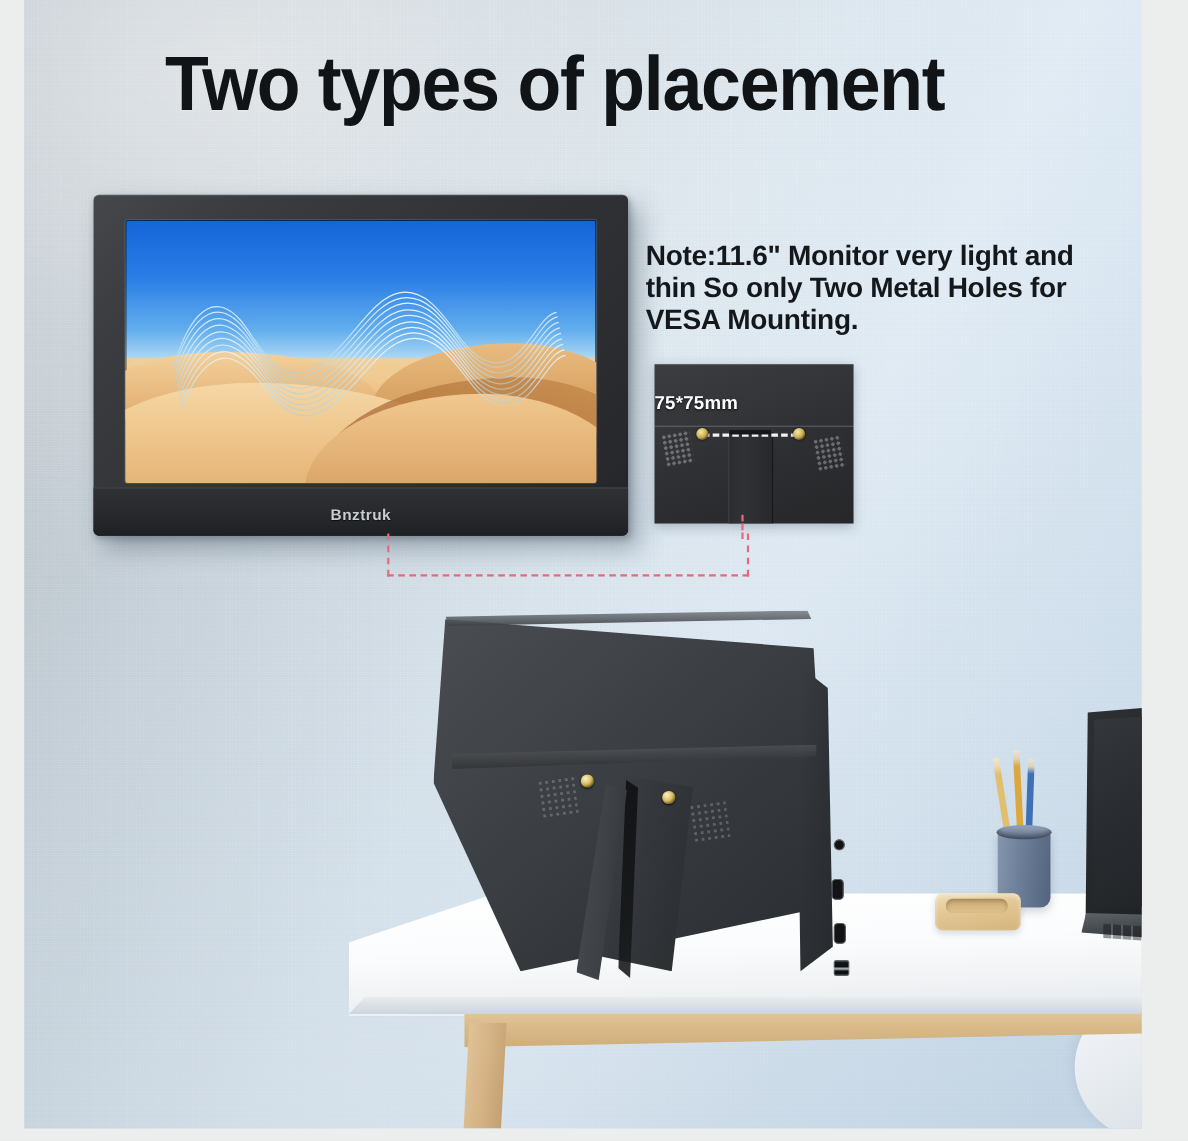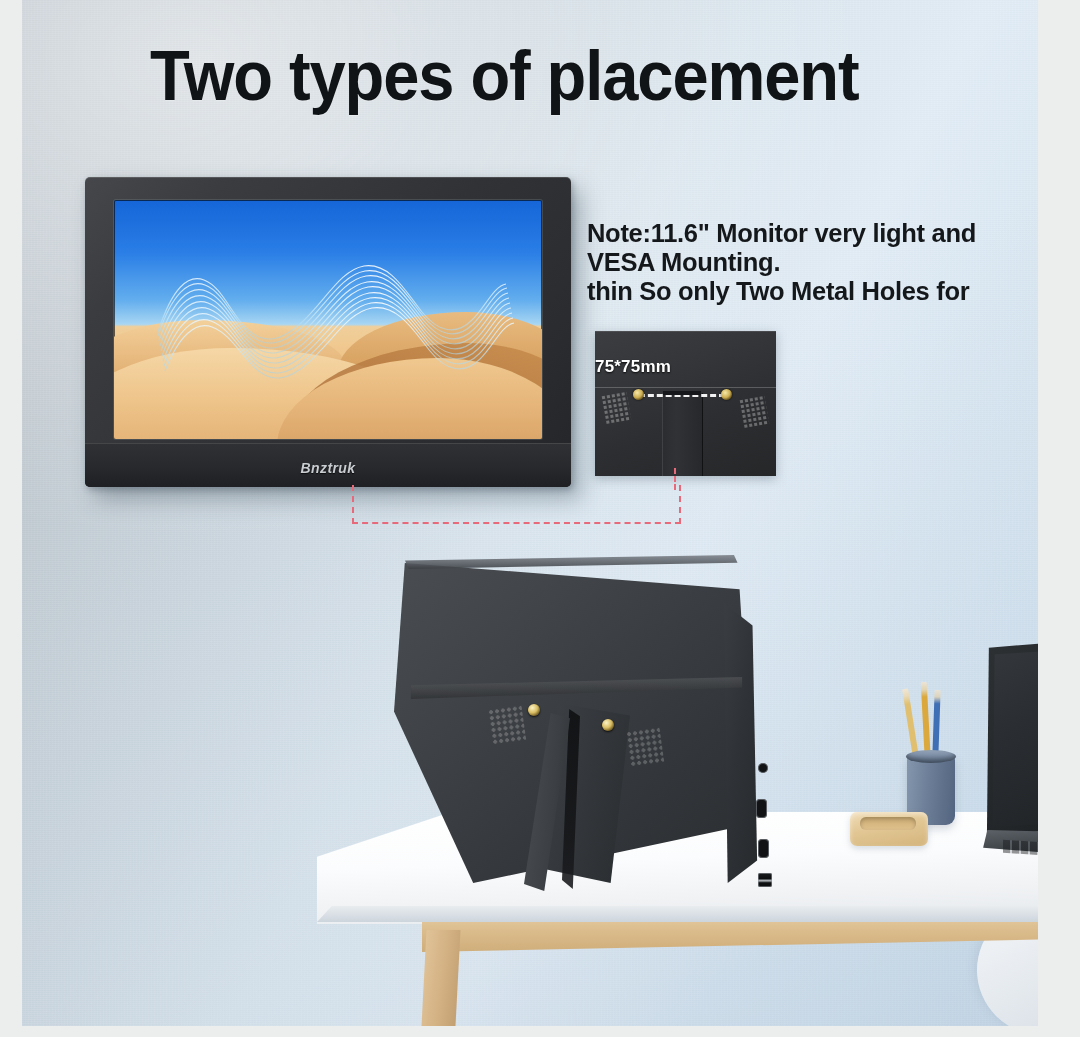--- a/index.html
+++ b/index.html
@@ -53,21 +53,21 @@
     background:linear-gradient(200deg,#c98f4f 0%,#b87c42 45%,#a96f3a 100%);opacity:.85;}
   #dune5{left:38%;top:66%;width:70%;height:40%;border-radius:58% 50% 0 0/100% 100% 0 0;
     background:linear-gradient(180deg,#f0c88f 0%,#e3b175 60%,#d7a063 100%);}
   
   #ribbons{position:absolute;left:0;top:0;width:100%;height:100%;}
   #brand{position:absolute;left:0;right:0;bottom:11px;text-align:center;
     font-size:14px;font-weight:700;color:#c9ccd0;letter-spacing:.4px;
     text-shadow:0 1px 1px rgba(0,0,0,.7);}
   #monitor-chin{position:absolute;left:0;right:0;bottom:0;height:44px;border-radius:0 0 5px 5px;
     background:linear-gradient(180deg,#2f3134 0%,#27292c 55%,#1e2023 100%);
-    box-shadow:inset 0 1px 0 rgba(255,255,255,.10);font-style:italic;}
+    box-shadow:inset 0 1px 0 rgba(255,255,255,.10);}
 
   
   #note{position:absolute;left:565px;top:219px;width:470px;z-index:12;
     font-size:25.5px;line-height:29px;font-weight:700;color:#15181b;letter-spacing:-.3px;}
 
   
   #vesa{position:absolute;left:573px;top:331px;width:181px;height:145px;z-index:11;overflow:hidden;
     background:linear-gradient(160deg,#3b3d40 0%,#343639 30%,#2c2e31 60%,#252729 100%);
     box-shadow:0 3px 10px rgba(70,85,100,.35), inset 0 1px 0 rgba(255,255,255,.10);}
   #vesa-label{position:absolute;left:0;right:0;top:26px;
@@ -233,22 +233,22 @@
           </g>
         </svg>
       </div>
       <div id="monitor-chin">
         <div id="brand">Bnztruk</div>
       </div>
     </div>
 
     <div id="note">
       <div>Note:11.6" Monitor very light and</div>
+      <div>thin So only Two Metal Holes for</div>
       <div>VESA Mounting.</div>
-      <div>thin So only Two Metal Holes for</div>
     </div>
 
     <div id="vesa">
       <div id="vesa-label">75*75mm</div>
       <div id="vesa-rule"></div>
       <div class="grille" id="grille-l"></div>
       <div class="grille" id="grille-r"></div>
       <div id="vesa-stand"></div>
       <div id="vesa-dash"></div>
       <div id="vesa-tab"></div>

